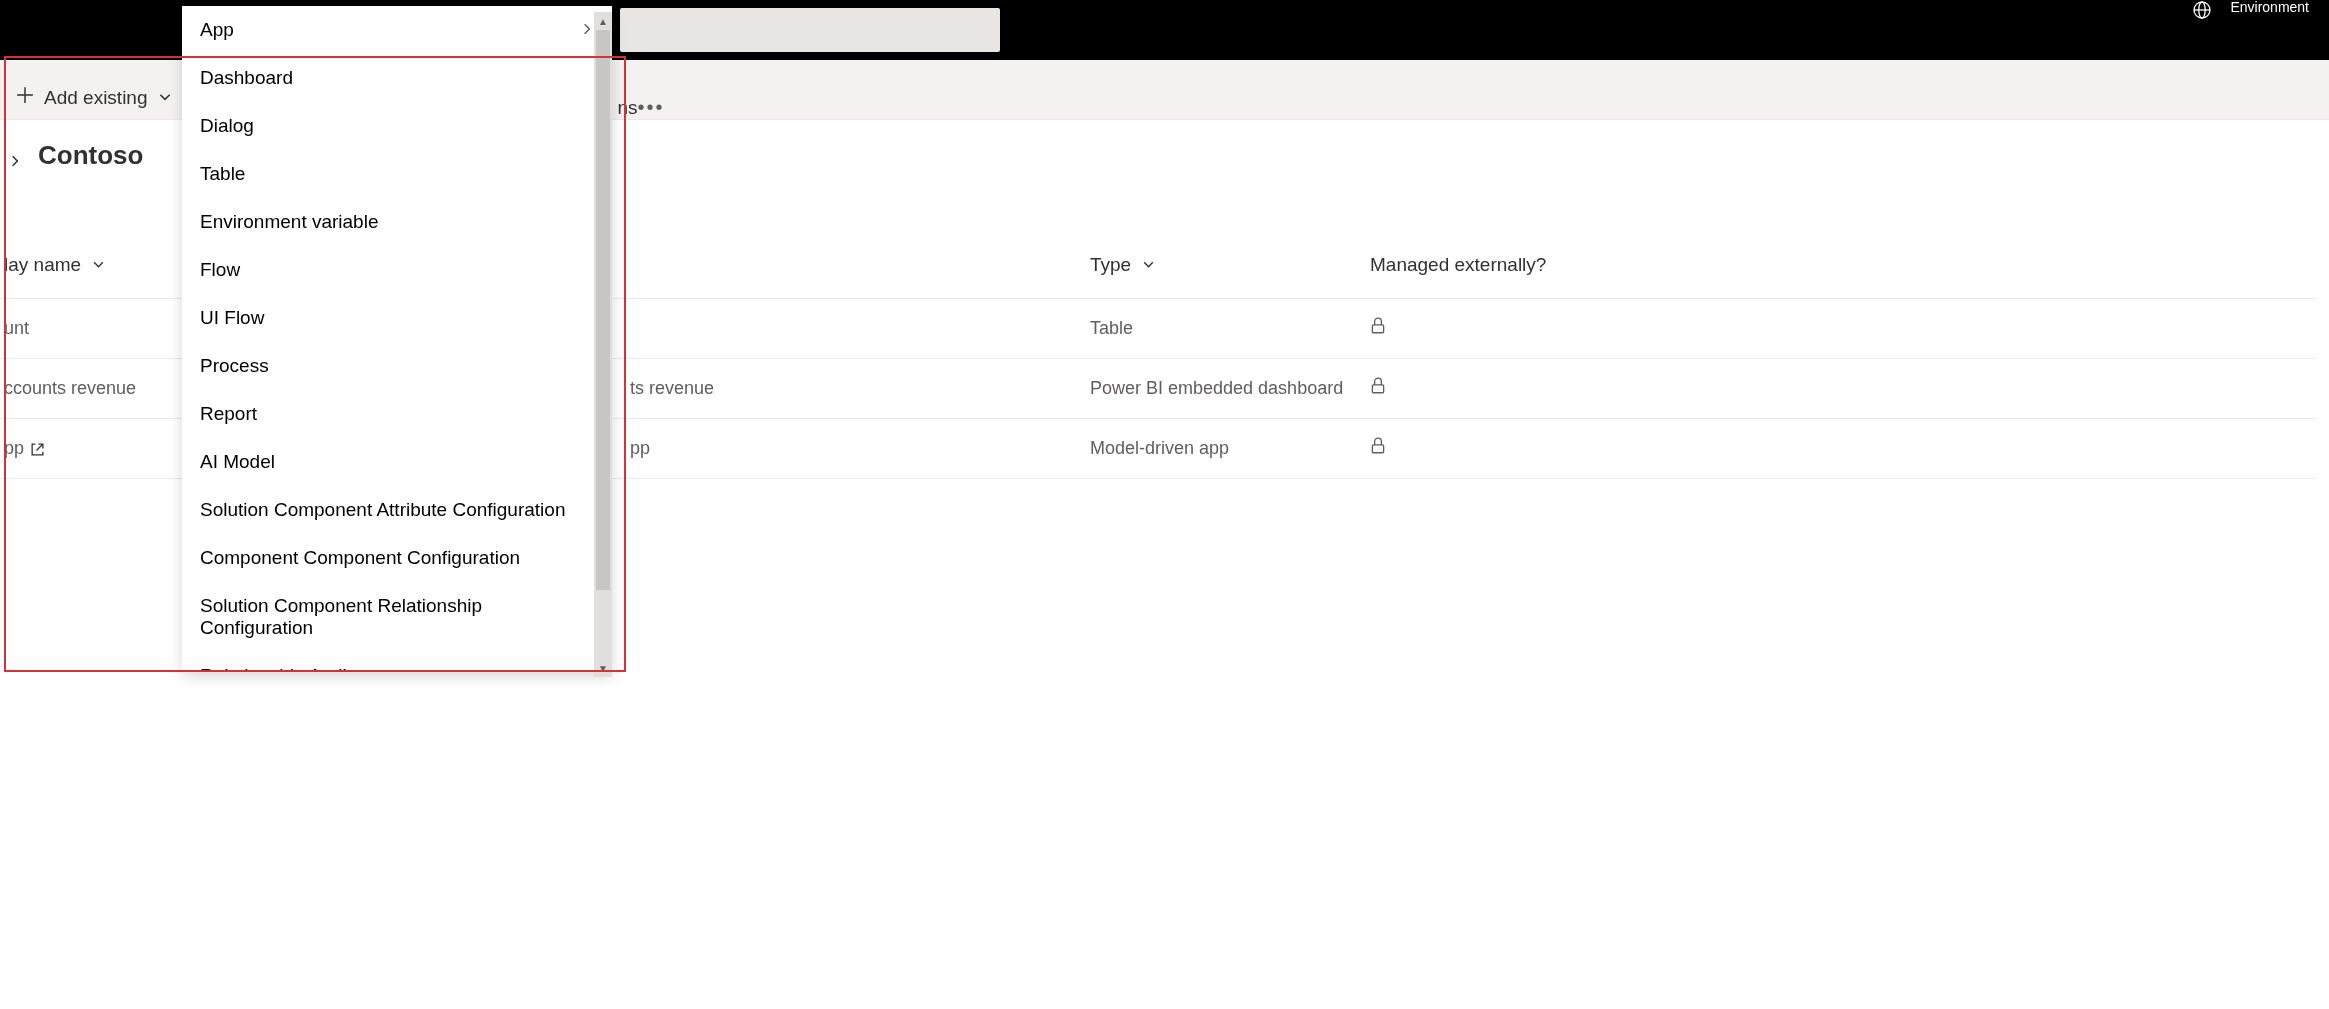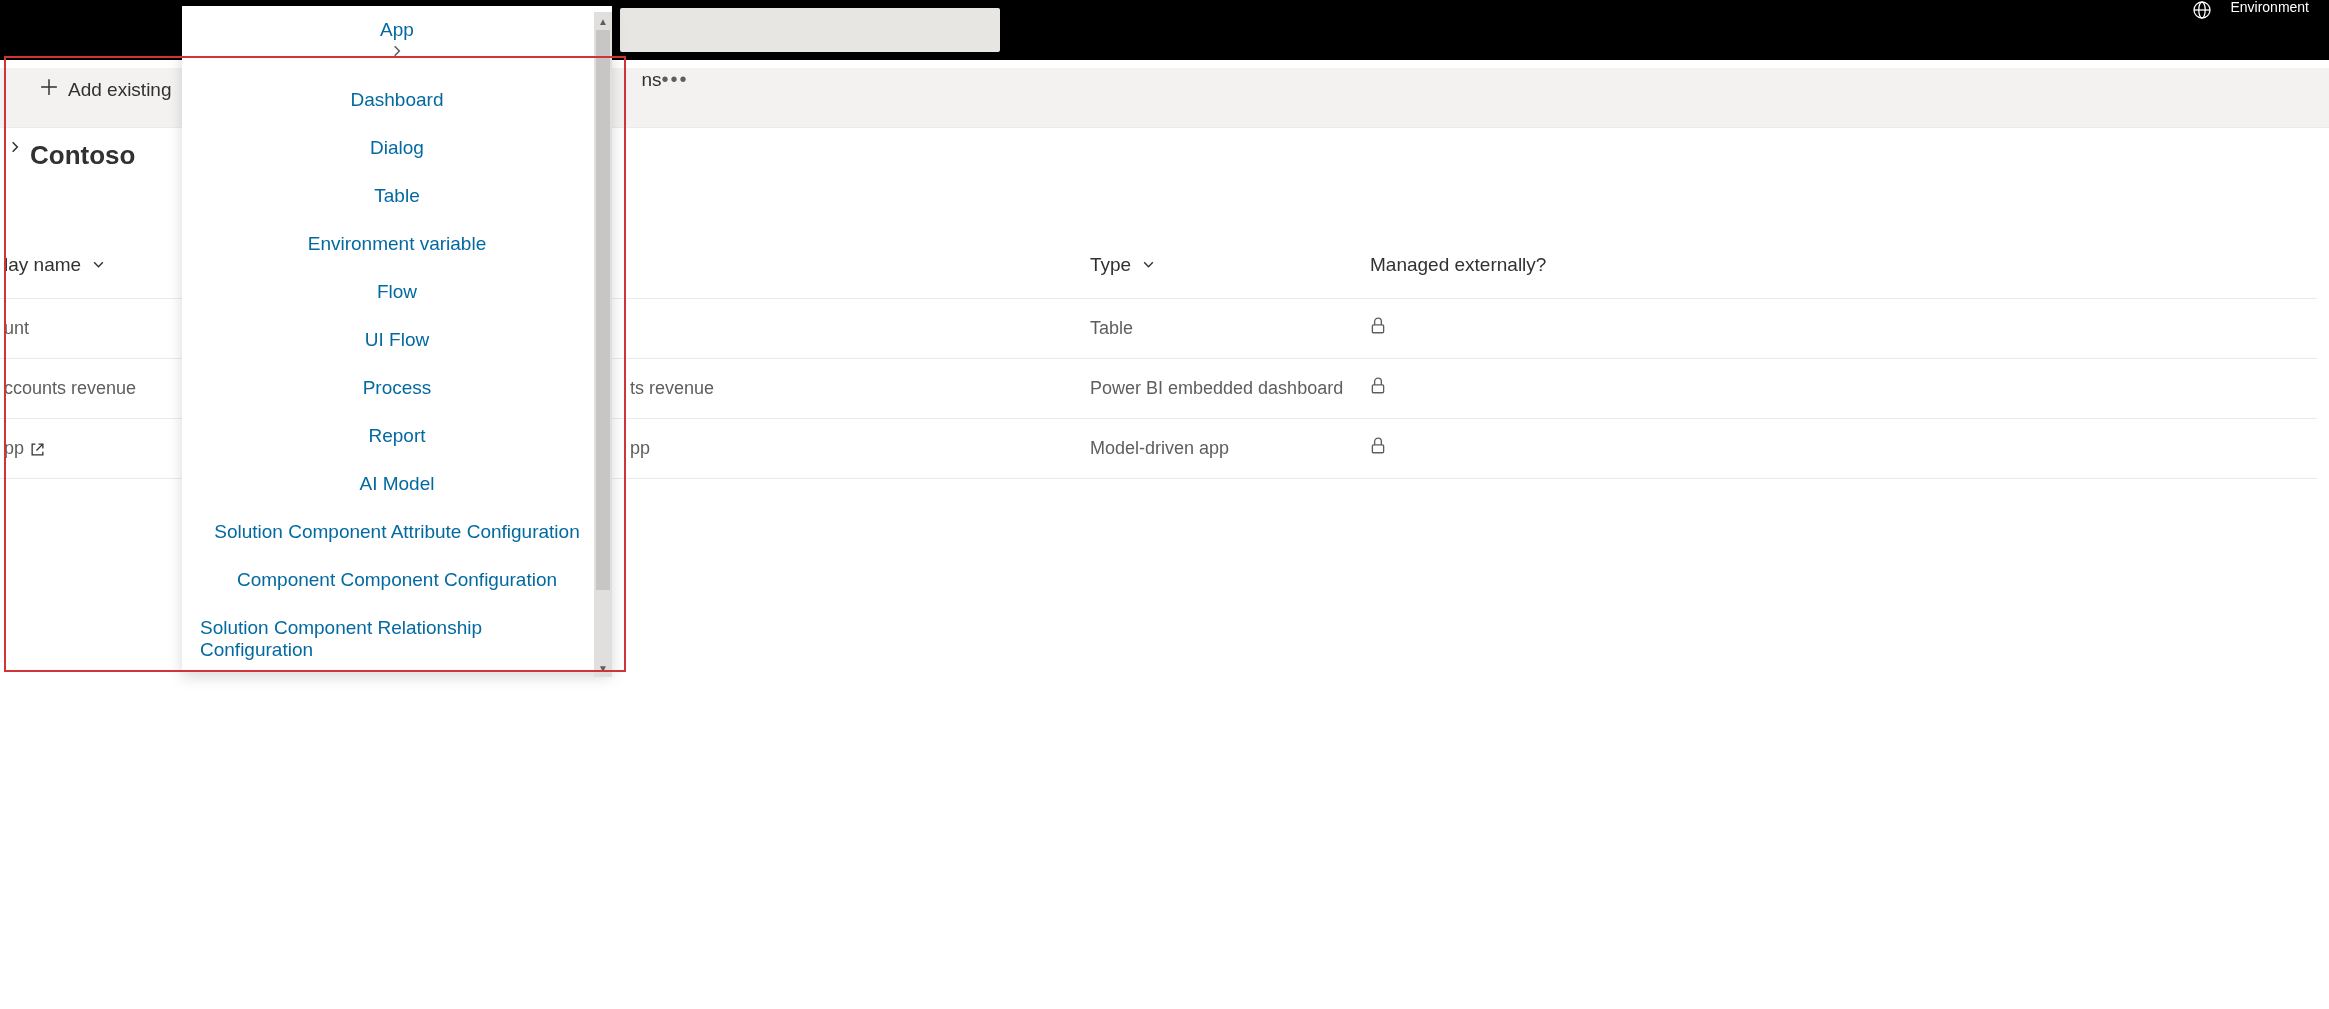--- a/index.html
+++ b/index.html
@@ -48,24 +48,23 @@
 
   
   .commandbar {
     position: absolute;
     top: 60px;
     left: 0;
     right: 0;
     height: 60px;
     background: #f3f2f1;
     display: flex;
-    align-items: flex-start;
+    align-items: flex-end;
     border-bottom: 1px solid #edebe9;
-    padding-left: 24px;
-    margin-top: 8px;
+    padding-left: 0;
   }
   .add-existing-btn {
     display: flex;
     align-items: center;
     gap: 10px;
     background: #f3f2f1;
     border: none;
     padding: 10px 16px;
     font-size: 19px;
     color: #323130;
@@ -86,22 +85,22 @@
     font-size: 20px;
     color: #605e5c;
   }
 
   
   .title-row {
     position: absolute;
     top: 140px;
     left: 8px;
     display: flex;
-    align-items: flex-start;
-    gap: 8px;
+    align-items: flex-end;
+    gap: 16px;
   }
   .title-chevron svg { width: 14px; height: 14px; }
   .page-title {
     font-size: 26px;
     font-weight: 700;
     color: #323130;
   }
 
   
   .table-wrapper {
@@ -151,23 +150,22 @@
     max-height: 665px;
     overflow: hidden;
     position: relative;
   }
   .dd-item {
     display: flex;
     align-items: center;
     justify-content: space-between;
     padding: 13px 18px;
     font-size: 19px;
-    color: #0369a1;
+    color: #000000;
     cursor: pointer;
-    flex-direction: column;
   }
   .dd-chevron svg { width: 14px; height: 14px; }
 
   
   .dd-scrollbar {
     position: absolute;
     right: 0;
     top: 6px;
     width: 18px;
     height: 665px;

